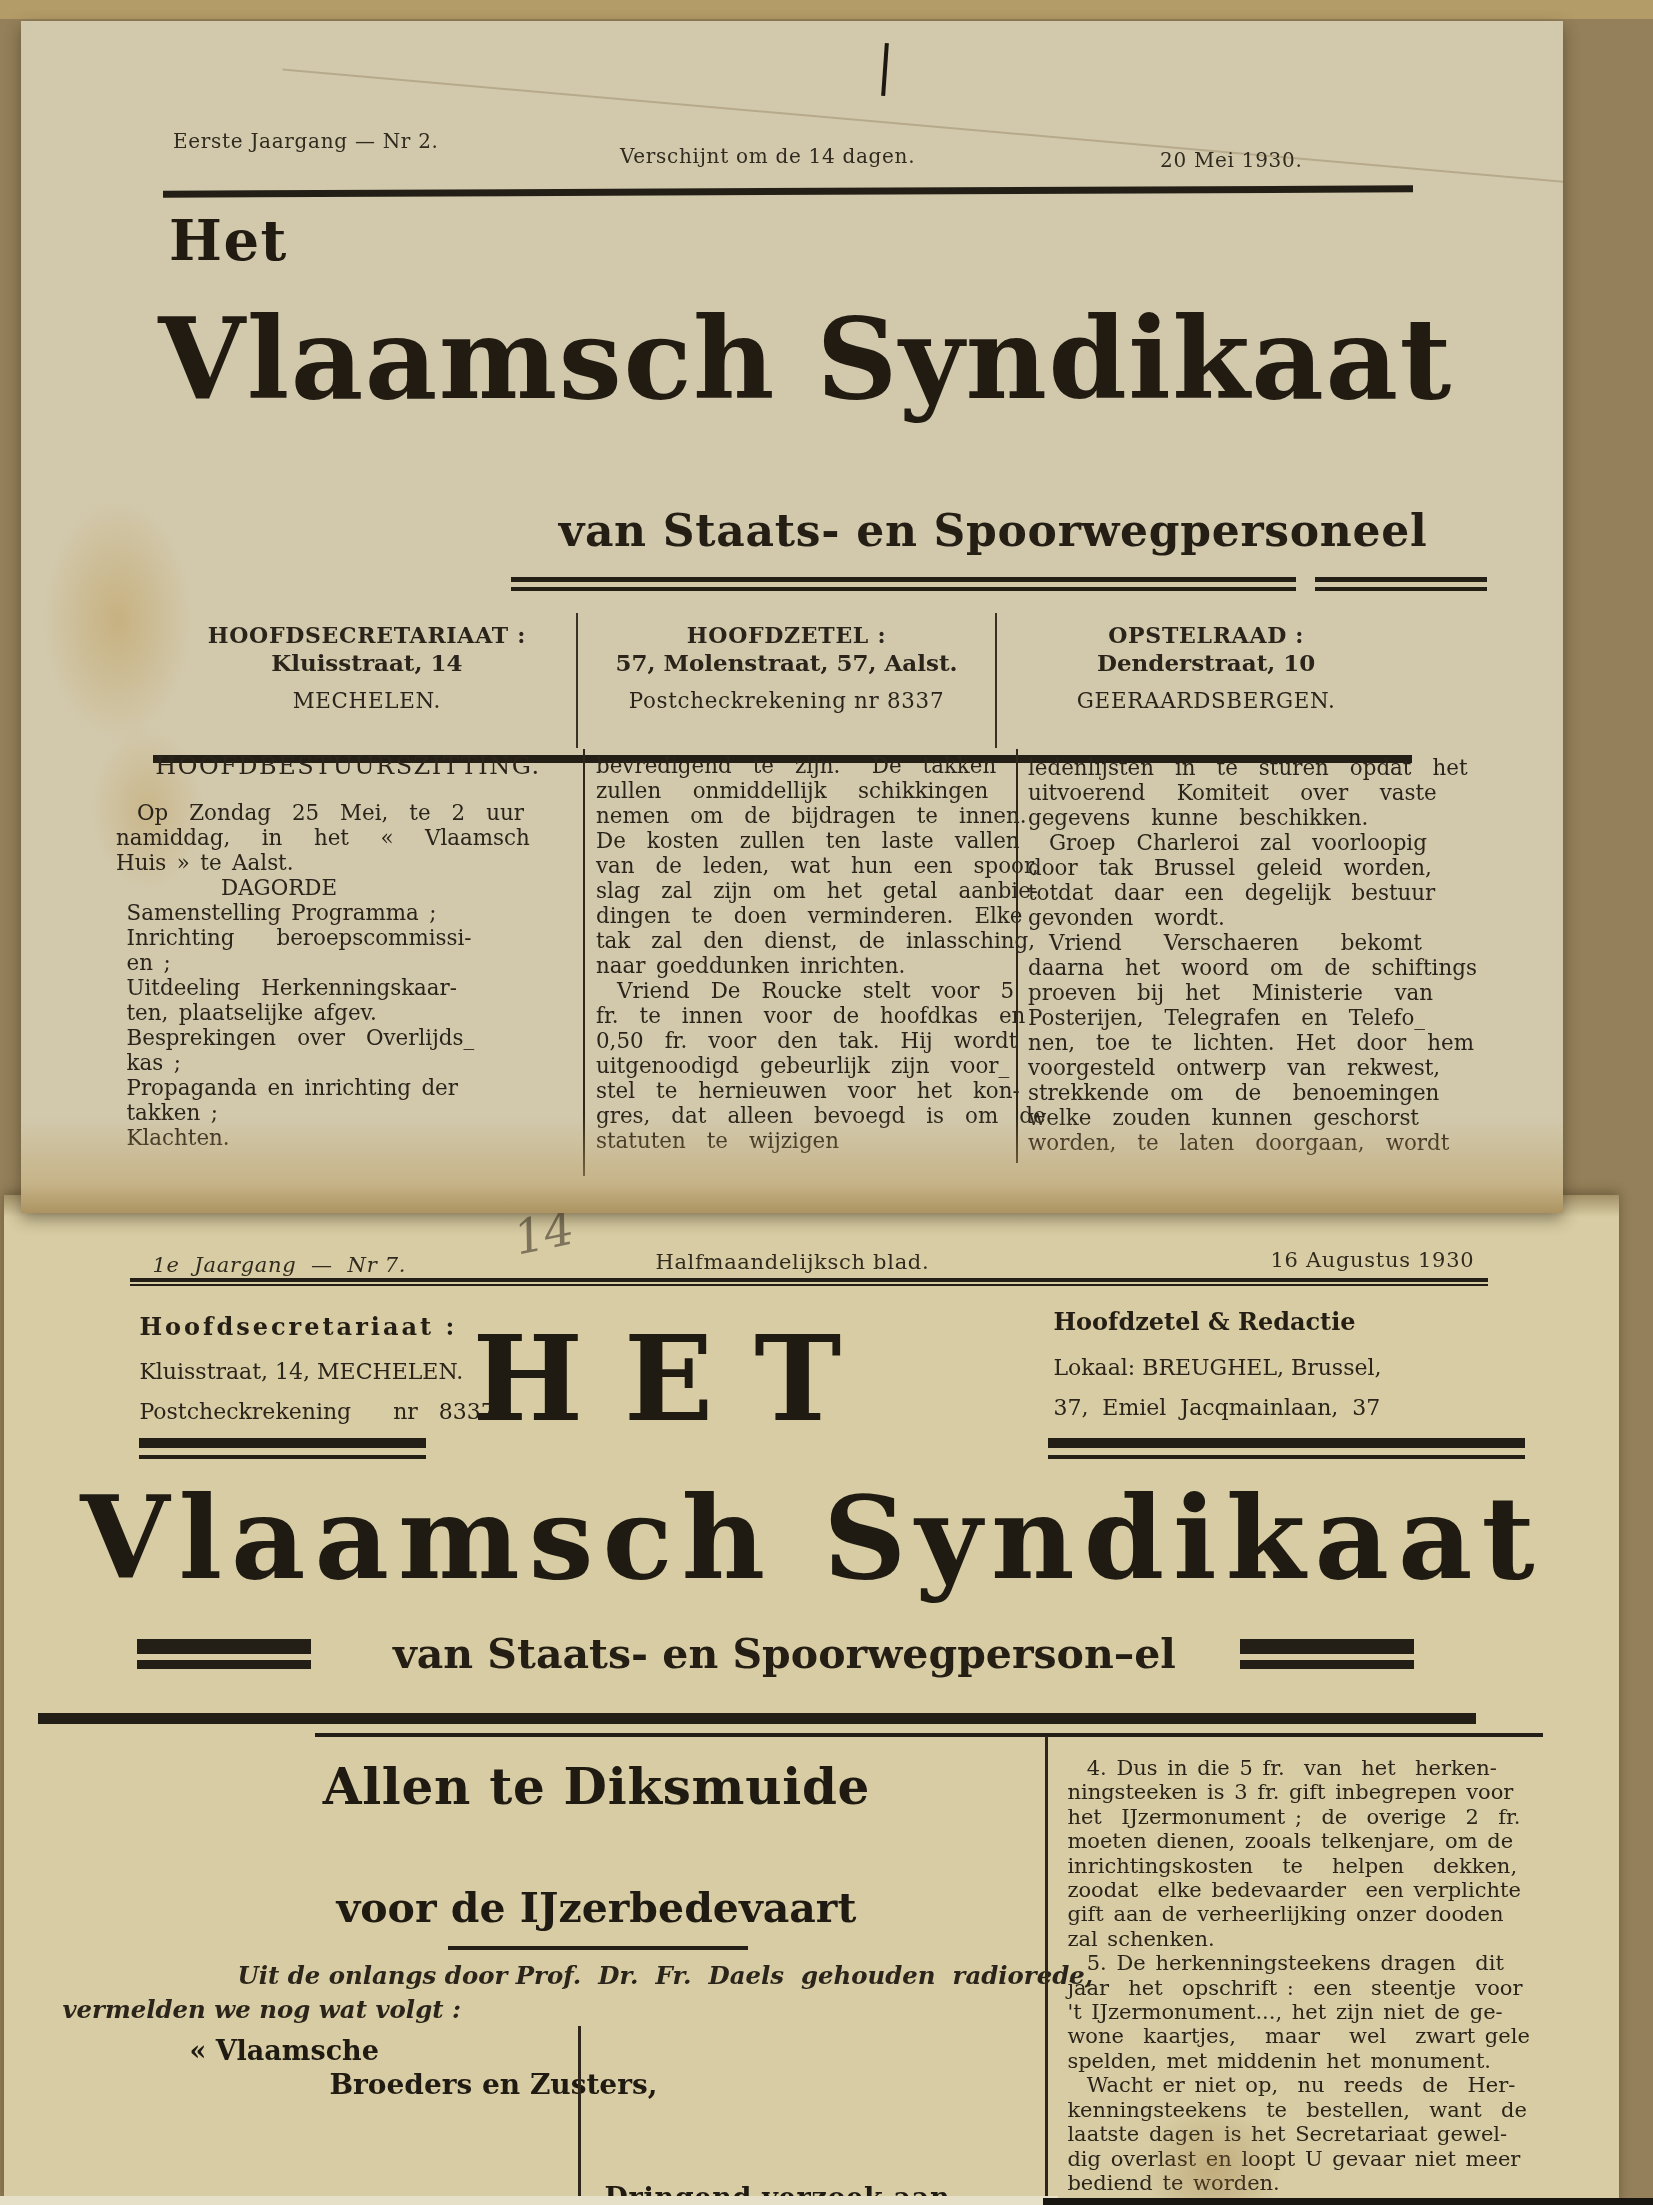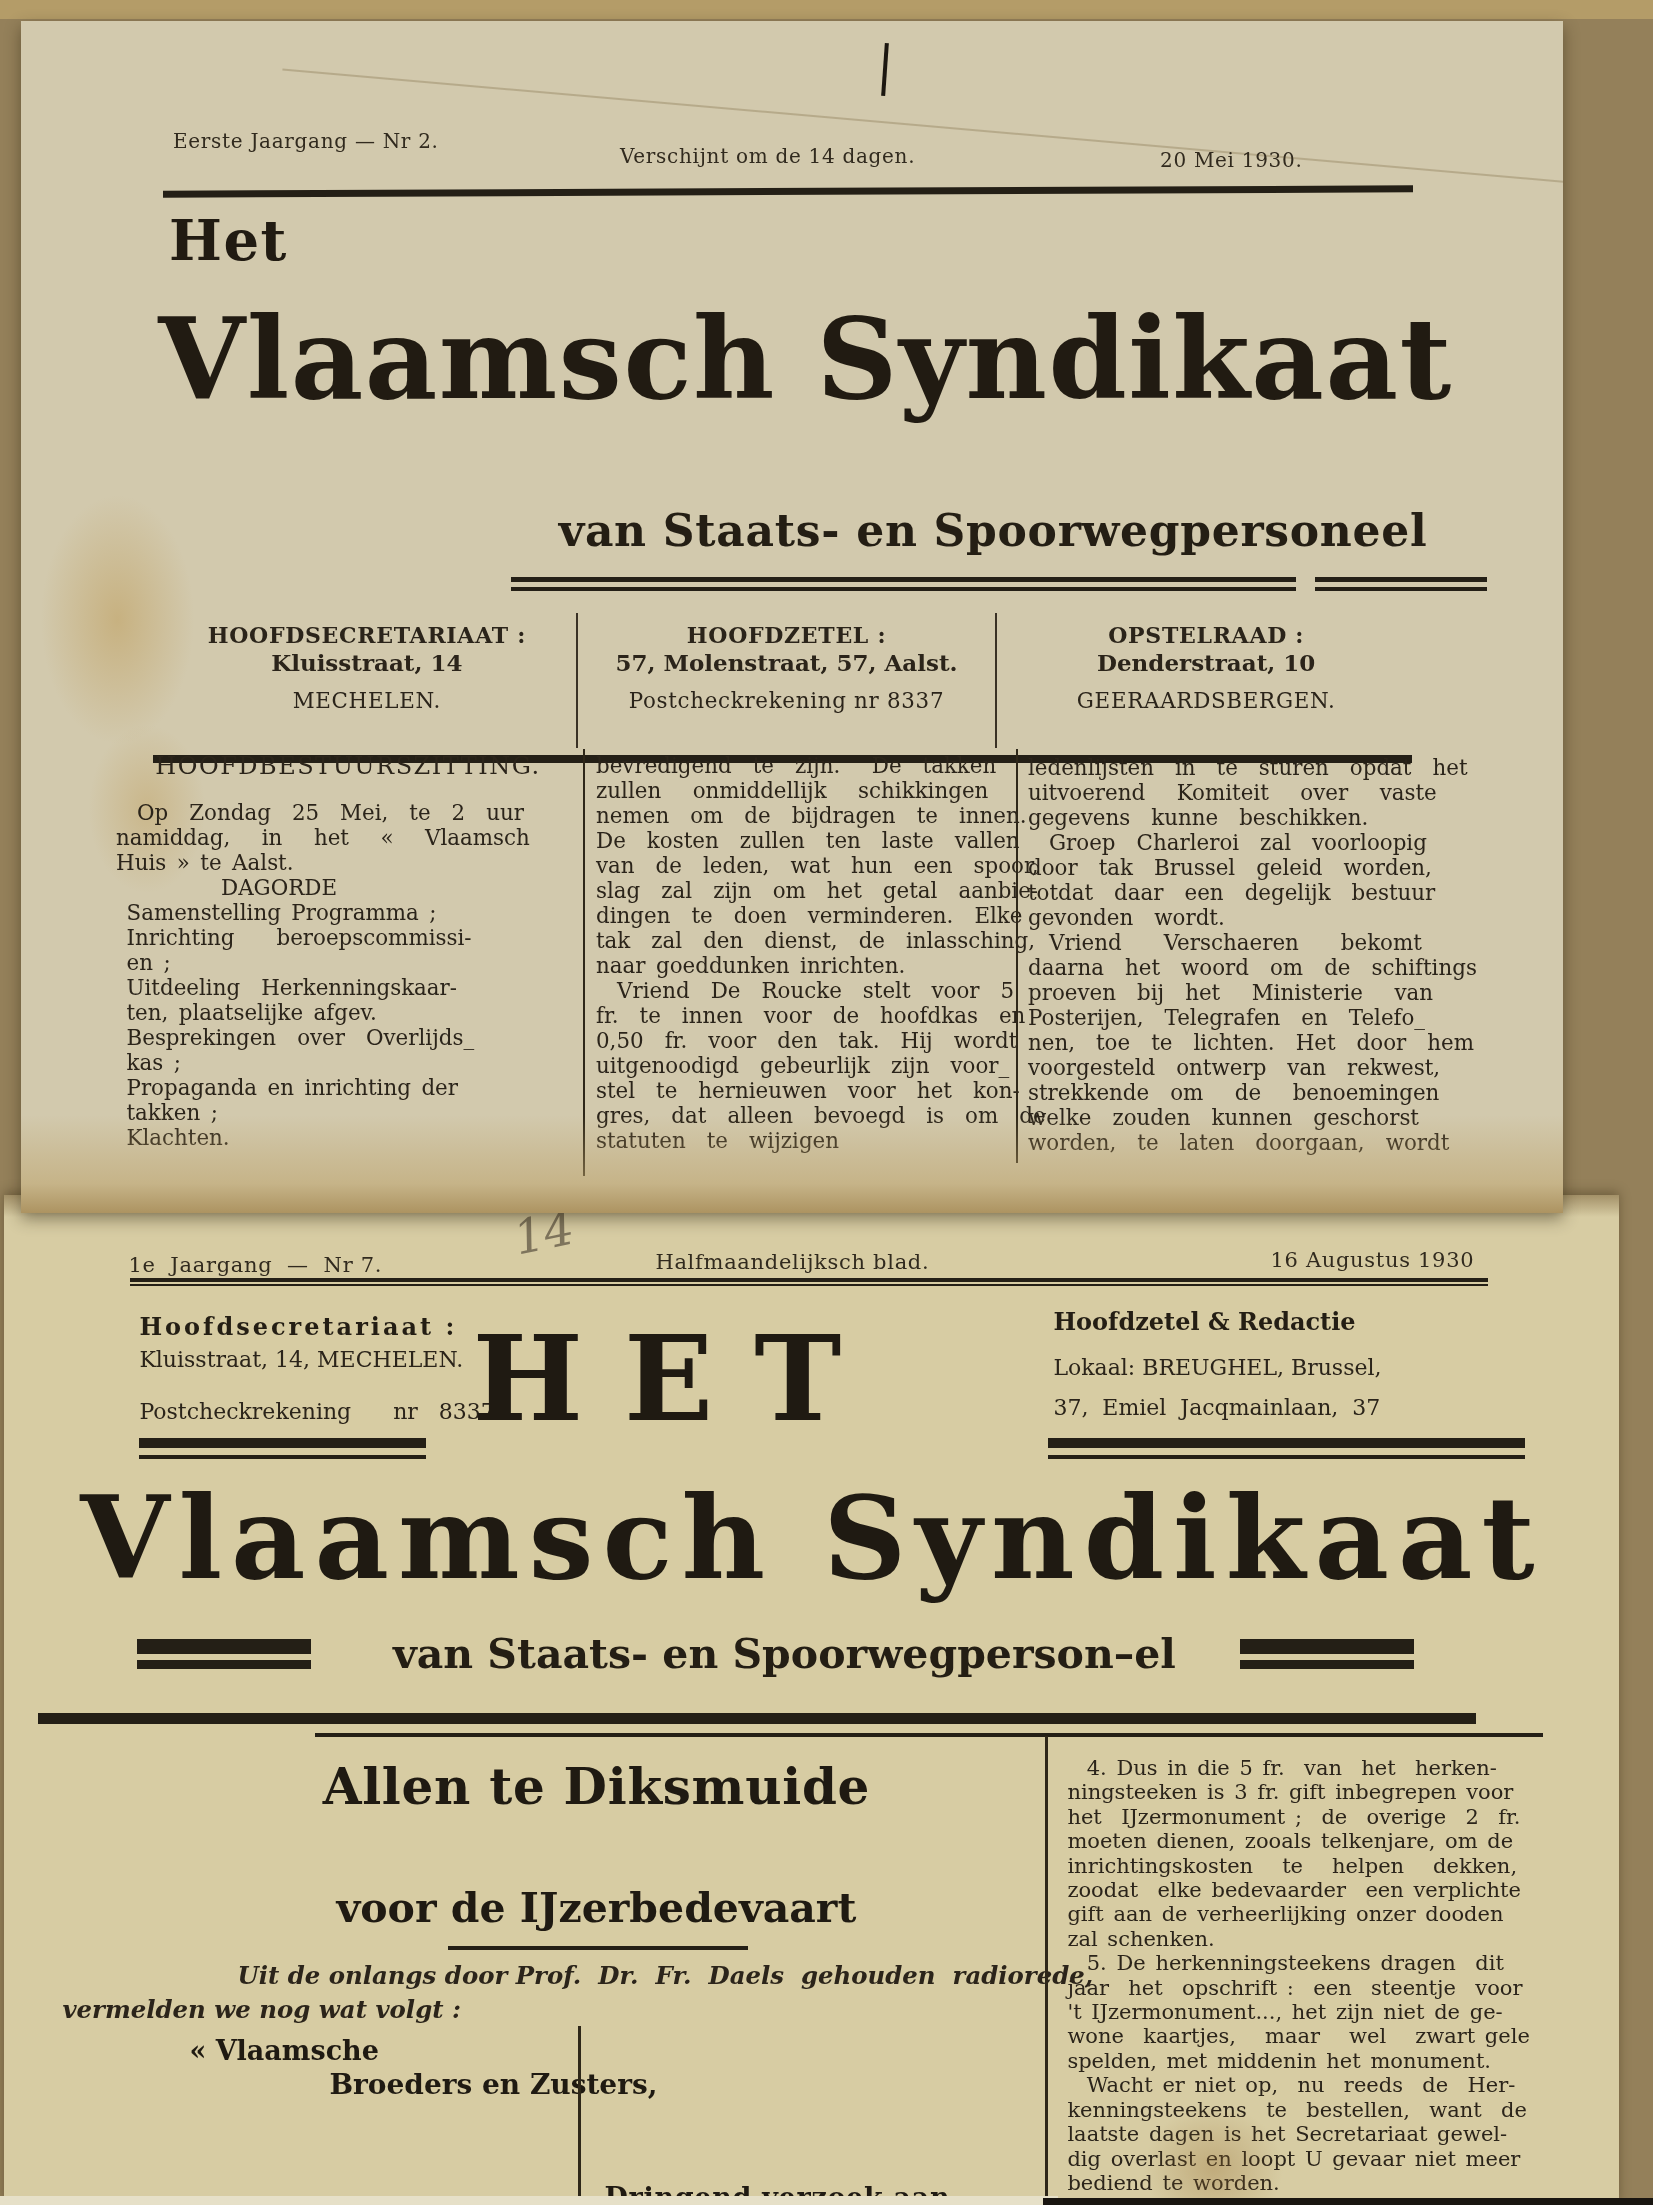--- a/index.html
+++ b/index.html
@@ -149,28 +149,28 @@
         <div class="tl">worden,  te  laten  doorgaan,  wordt</div>
       </div>
 
     <div class="fold abs" style="left:0;top:1094px;width:100%;height:98px;"></div>
   </div>
 
   <div class="paper paper2 p2">
     <div class="abs" style="left:0;top:0;width:100%;height:22px;background:linear-gradient(180deg,rgba(120,95,55,.55),rgba(120,95,55,0));"></div>
     <div class="pencil abs" style="left:510px;top:10.4px;">14</div>
 
-    <span class="hdr abs" style="left:124px;top:58px;">1e  Jaargang  —  Nr 7.</span>
+    <span class="hdr abs" style="left:148px;top:58px;font-style:italic;">1e  Jaargang  —  Nr 7.</span>
     <span class="hdr abs" style="left:651px;top:55px;">Halfmaandelijksch blad.</span>
     <span class="hdr abs" style="left:1266px;top:53px;">16 Augustus 1930</span>
     <div class="rule abs" style="left:126px;top:83px;width:1358px;height:3.7px;"></div>
     <div class="rule abs" style="left:126px;top:89px;width:1358px;height:2.2px;"></div>
 
     <div class="p2-off-h abs" style="left:135px;top:117px;letter-spacing:3px;">Hoofdsecretariaat :</div>
-    <div class="p2-off-l abs" style="left:135px;top:152px;">Kluisstraat, 14, MECHELEN.</div>
+    <div class="p2-off-l abs" style="left:135px;top:164px;">Kluisstraat, 14, MECHELEN.</div>
     <div class="p2-off-l abs" style="left:135px;top:204px;">Postcheckrekening      nr   8337</div>
     <div class="rule abs" style="left:135px;top:243px;width:287px;height:10.4px;"></div>
     <div class="rule abs" style="left:135px;top:260px;width:287px;height:3.7px;"></div>
 
     <div class="p2-het abs center" style="left:414px;top:126px;width:518px;">HET</div>
 
     <div class="p2-off-h abs" style="left:1049px;top:112px;">Hoofdzetel &amp; Redactie</div>
     <div class="p2-off-l abs" style="left:1049px;top:160px;">Lokaal: BREUGHEL, Brussel,</div>
     <div class="p2-off-l abs" style="left:1049px;top:200px;">37,  Emiel  Jacqmainlaan,  37</div>
     <div class="rule abs" style="left:1044px;top:243px;width:477px;height:10.4px;"></div>

